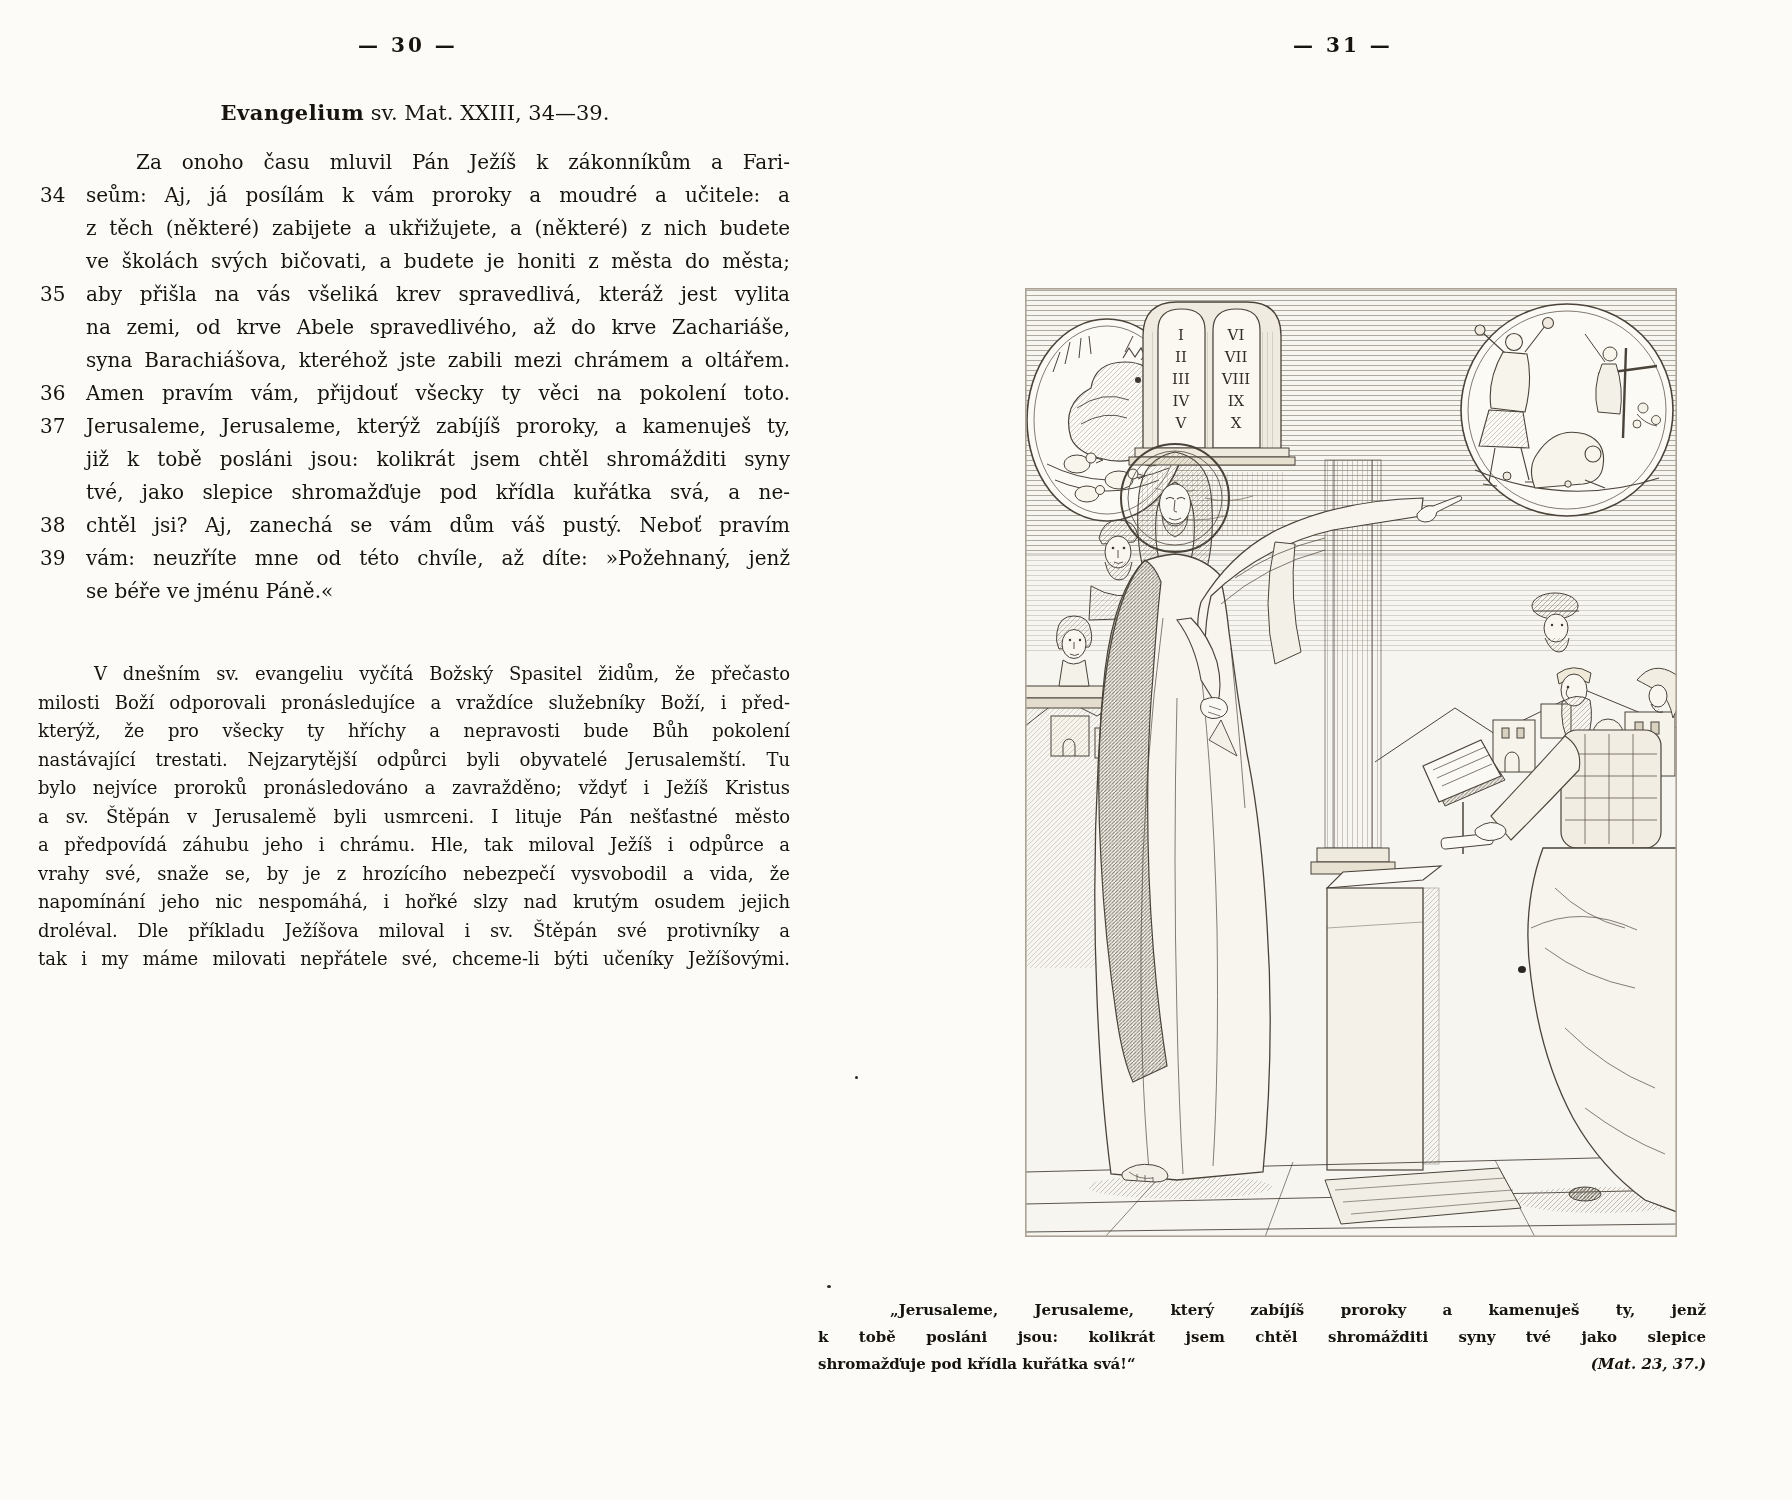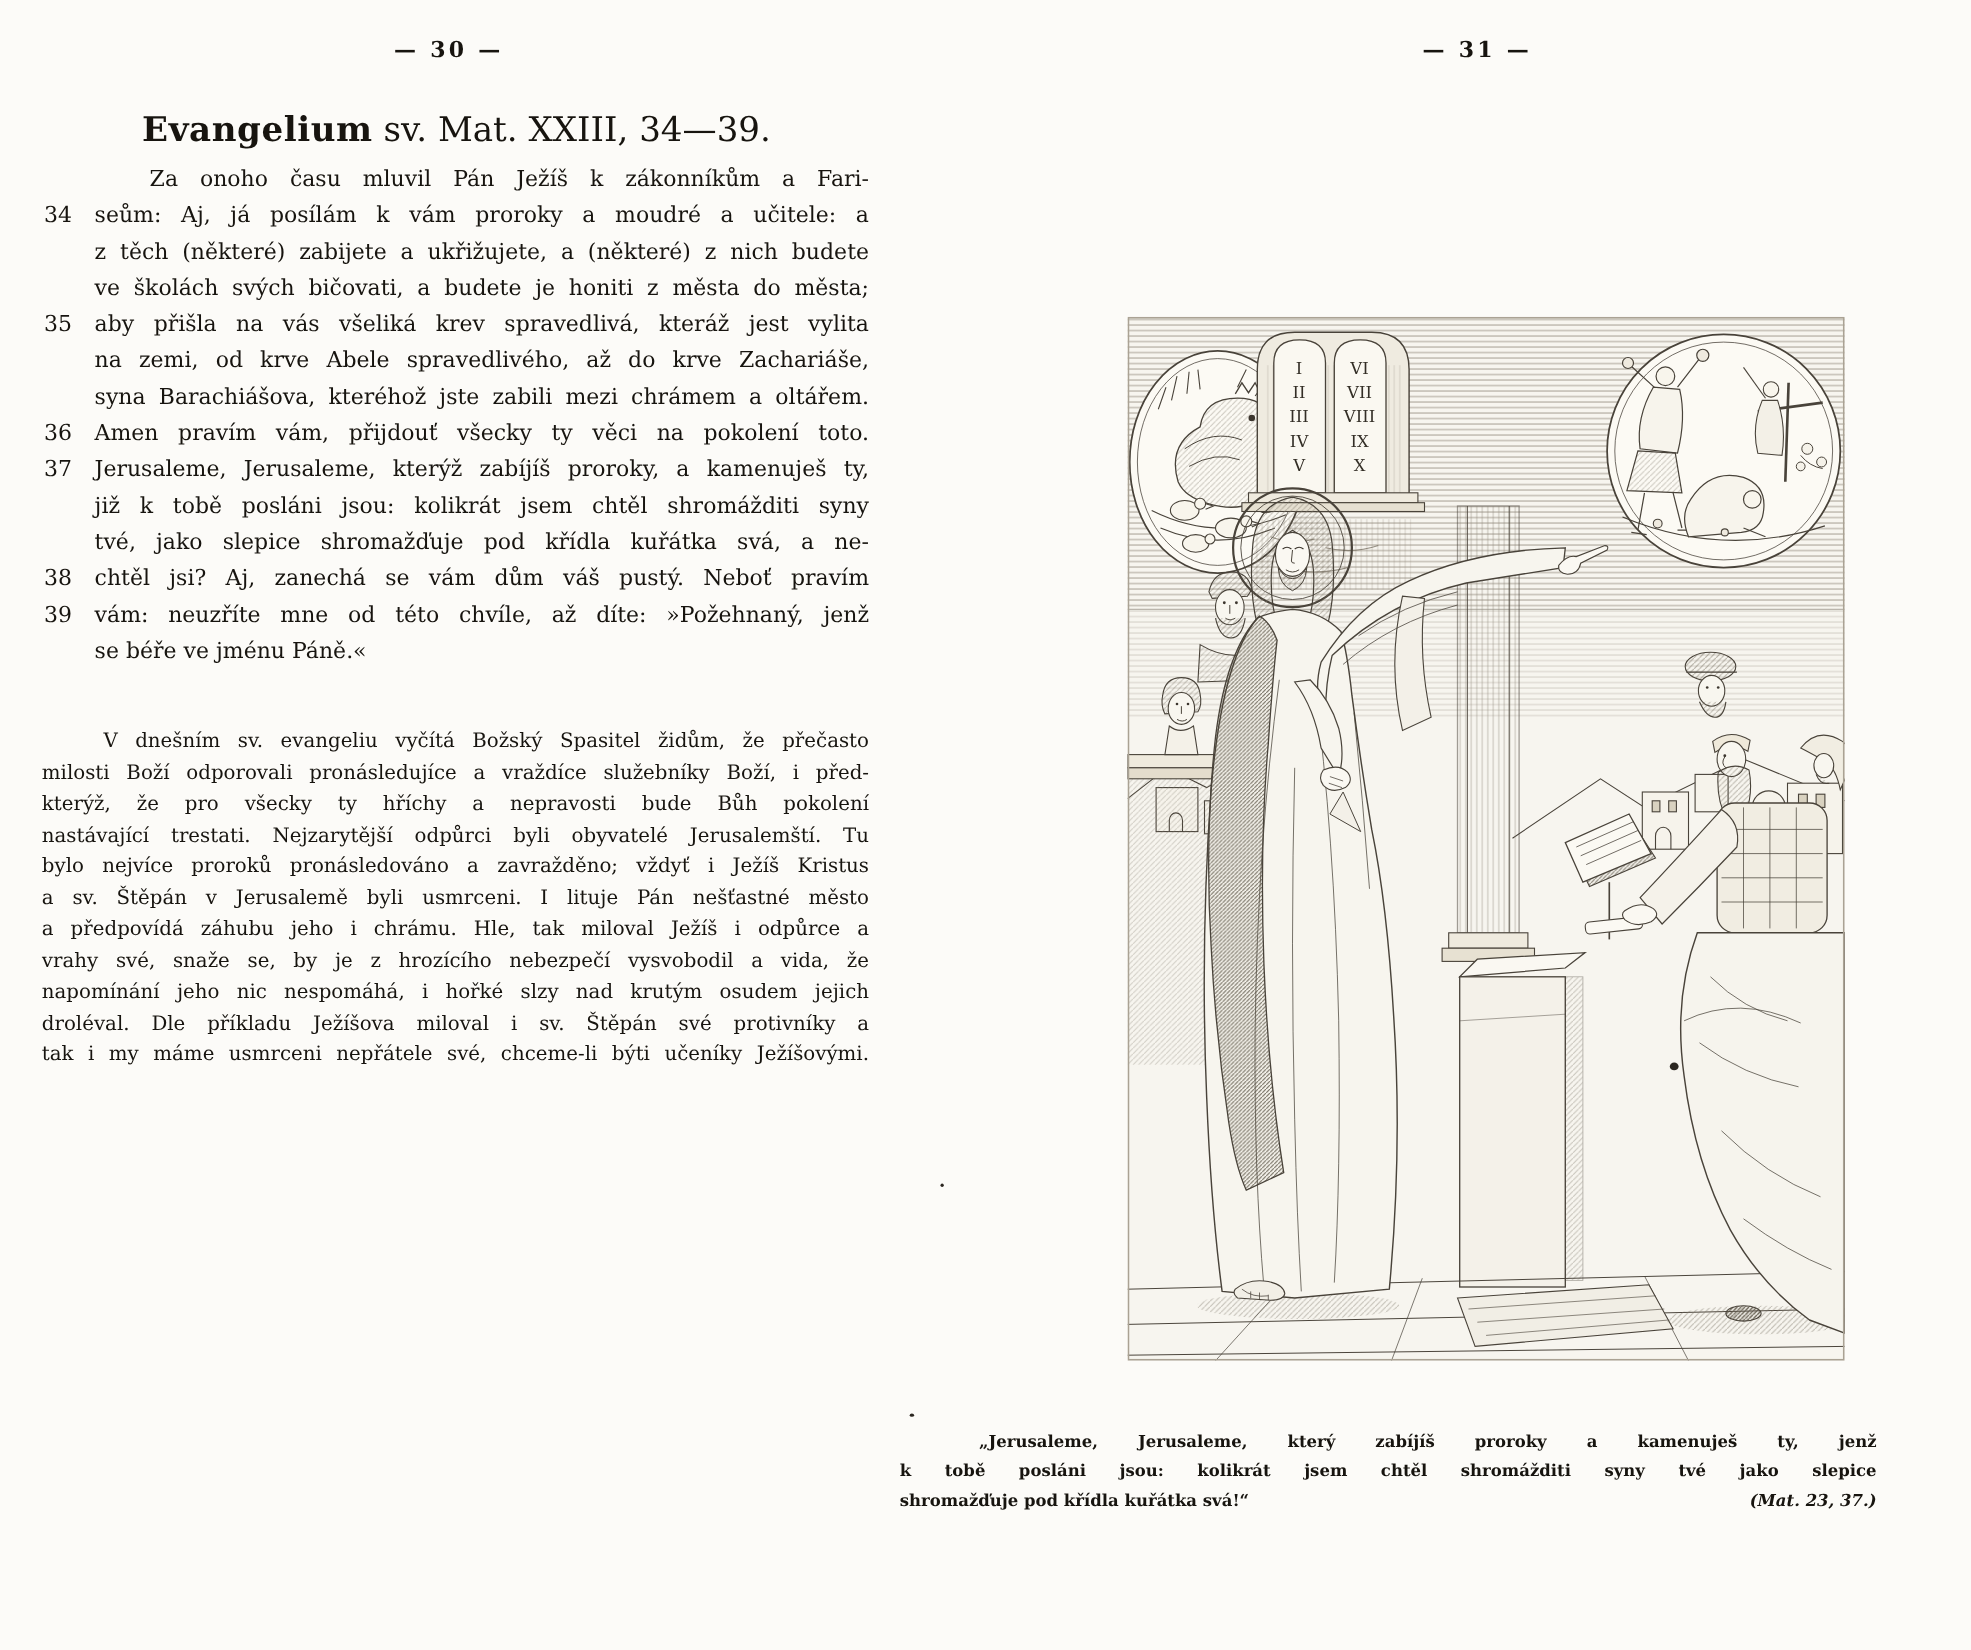--- a/index.html
+++ b/index.html
@@ -6,21 +6,21 @@
   body{
     width:1792px;height:1500px;position:relative;overflow:hidden;
     background:#fcfbf8;color:#17140f;
     font-family:"DejaVu Serif","Liberation Serif",serif;
     -webkit-font-smoothing:antialiased;
   }
   .abs{position:absolute;}
   .pageno{font-size:20px;letter-spacing:3px;text-align:center;font-weight:bold;}
   .pageno-left{left:348px;top:33px;width:120px;}
   .pageno-right{left:1283px;top:33px;width:120px;}
-  .heading{left:40px;top:100px;width:750px;text-align:center;font-size:31px;}
+  .heading{left:40px;top:100px;width:750px;text-align:center;font-size:21px;}
   .heading .hb{font-weight:bold;letter-spacing:0.5px;}
   .gospel{left:40px;top:146px;width:750px;font-size:20px;}
   .gline{position:relative;padding-left:46px;height:33px;line-height:33px;
          text-align:justify;text-align-last:justify;overflow:hidden;}
   .gline.first{text-indent:50px;}
   .gline.short{text-align-last:left;}
   .vnum{position:absolute;left:0;top:0;width:40px;text-align:left;}
   .commentary{left:38px;top:648px;width:752px;font-size:18px;}
   .cline{height:28.5px;line-height:28.5px;text-align:justify;text-align-last:justify;overflow:hidden;}
   .cline.first{text-indent:56px;margin-top:12px;}
@@ -66,21 +66,21 @@
   <div class="cline first">V dnešním sv. evangeliu vyčítá Božský Spasitel židům, že přečasto</div>
   <div class="cline">milosti Boží odporovali pronásledujíce a vraždíce služebníky Boží, i před-</div>
   <div class="cline">kterýž, že pro všecky ty hříchy a nepravosti bude Bůh pokolení</div>
   <div class="cline">nastávající trestati. Nejzarytější odpůrci byli obyvatelé Jerusalemští. Tu</div>
   <div class="cline">bylo nejvíce proroků pronásledováno a zavražděno; vždyť i Ježíš Kristus</div>
   <div class="cline">a sv. Štěpán v Jerusalemě byli usmrceni. I lituje Pán nešťastné město</div>
   <div class="cline">a předpovídá záhubu jeho i chrámu. Hle, tak miloval Ježíš i odpůrce a</div>
   <div class="cline">vrahy své, snaže se, by je z hrozícího nebezpečí vysvobodil a vida, že</div>
   <div class="cline">napomínání jeho nic nespomáhá, i hořké slzy nad krutým osudem jejich</div>
   <div class="cline">droléval. Dle příkladu Ježíšova miloval i sv. Štěpán své protivníky a</div>
-  <div class="cline">tak i my máme usmrceni nepřátele své, chceme-li býti učeníky Ježíšovými.</div>
+  <div class="cline">tak i my máme milovati nepřátele své, chceme-li býti učeníky Ježíšovými.</div>
 </div>
 
 <div class="abs pageno pageno-right">— 31 —</div>
 
 <div class="abs illustration">
 <svg viewBox="0 0 652 949" width="652" height="949">
   <defs>
     <pattern id="hH" width="5" height="5" patternUnits="userSpaceOnUse">
           <path d="M0,2.5 H5" stroke="#8f887b" stroke-width="0.9"></path>
         </pattern>

